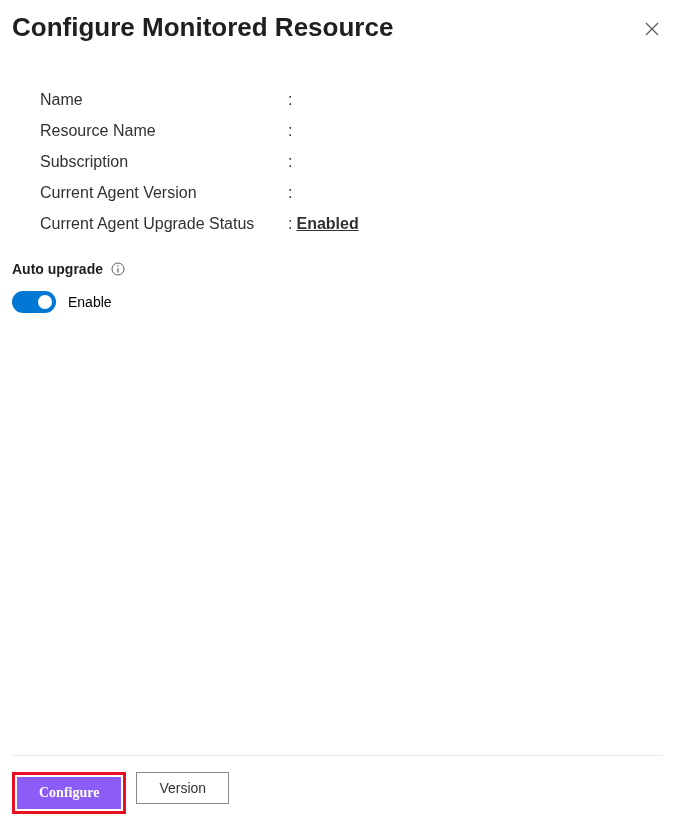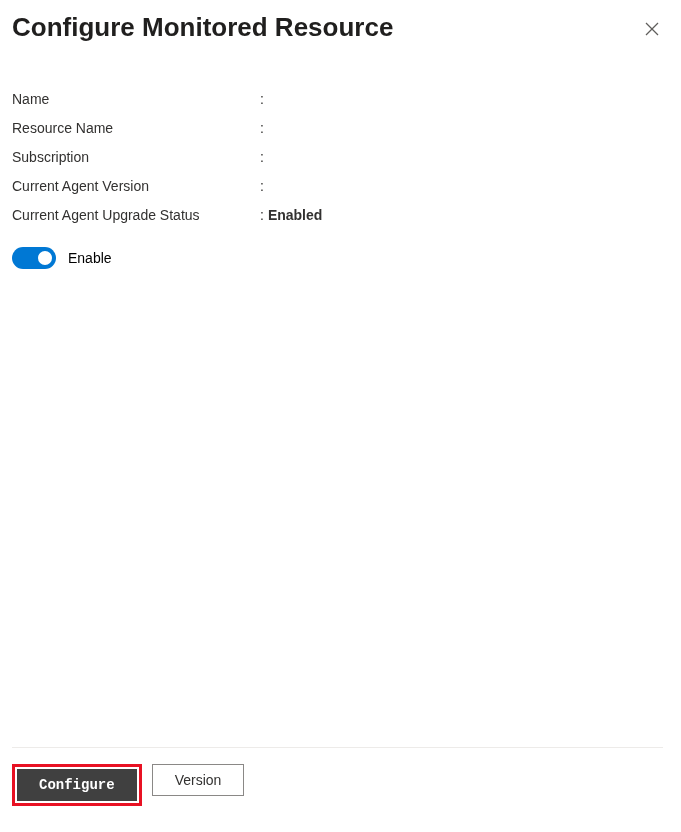--- a/index.html
+++ b/index.html
@@ -13,21 +13,21 @@
       height: 832px;
       background: #ffffff;
       color: #323130;
       position: relative;
       overflow: hidden;
     }
     .panel {
       display: flex;
       flex-direction: column;
       height: 100%;
-      padding: 12px 18px 8px 12px;
+      padding: 12px 18px 0 12px;
     }
     .header {
       display: flex;
       justify-content: space-between;
       align-items: flex-start;
       margin-bottom: 48px;
     }
     .title {
       font-size: 26px;
       font-weight: 600;
@@ -62,33 +62,35 @@
     }
     .field-list {
       display: flex;
       flex-direction: column;
       gap: 13px;
       margin-bottom: 24px;
     }
     .field-row {
       display: flex;
       align-items: center;
-      font-size: 14px;
+      font-size: 16px;
+      margin-left: 28px;
     }
     .field-label {
       width: 248px;
       flex-shrink: 0;
       color: #323130;
     }
     .field-sep {
       margin-right: 4px;
       color: #323130;
     }
     .field-value {
       color: #323130;
+      text-decoration: underline;
     }
     .field-value.bold {
       font-weight: 600;
     }
     .section-heading-row {
       display: flex;
       align-items: center;
       gap: 8px;
       margin-bottom: 14px;
       margin-top: 4px;
@@ -137,27 +139,27 @@
     .spacer {
       flex: 1;
     }
     .footer {
       border-top: 1px solid #edebe9;
       padding: 16px 0 18px 0;
       display: flex;
       gap: 10px;
     }
     .btn-primary {
-      background: #404040;
+      background: #8b5cf6;
       color: #ffffff;
       border: none;
       padding: 6px 22px;
       font-size: 14px;
       font-weight: 600;
-      font-family: Liberation Mono, monospace;
+      font-family: Liberation Serif, serif;
       cursor: pointer;
       height: 32px;
     }
     .btn-secondary {
       background: #ffffff;
       color: #323130;
       border: 1px solid #8a8886;
       padding: 6px 22px;
       font-size: 14px;
       font-family: inherit;
@@ -208,20 +210,30 @@
       <span class="field-sep">:</span>
       <span class="field-value"></span>
     </div>
     <div class="field-row">
       <span class="field-label">Current Agent Upgrade Status</span>
       <span class="field-sep">:</span>
       <span class="field-value bold">Enabled</span>
     </div>
   </div>
 
+  <div class="section-heading-row">
+    <span class="section-heading">Auto upgrade</span>
+    <span class="info-icon">
+      <svg viewBox="0 0 14 14" fill="none" stroke="currentColor" stroke-width="1">
+        <circle cx="7" cy="7" r="6"></circle>
+        <line x1="7" y1="6.2" x2="7" y2="10.5" stroke-width="1.2"></line>
+        <circle cx="7" cy="4" r="0.7" fill="currentColor" stroke="none"></circle>
+      </svg>
+    </span>
+  </div>
 
   <div class="toggle-row">
     <div class="toggle">
       <div class="toggle-knob"></div>
     </div>
     <span class="toggle-label">Enable</span>
   </div>
 
   <div class="spacer"></div>
 

